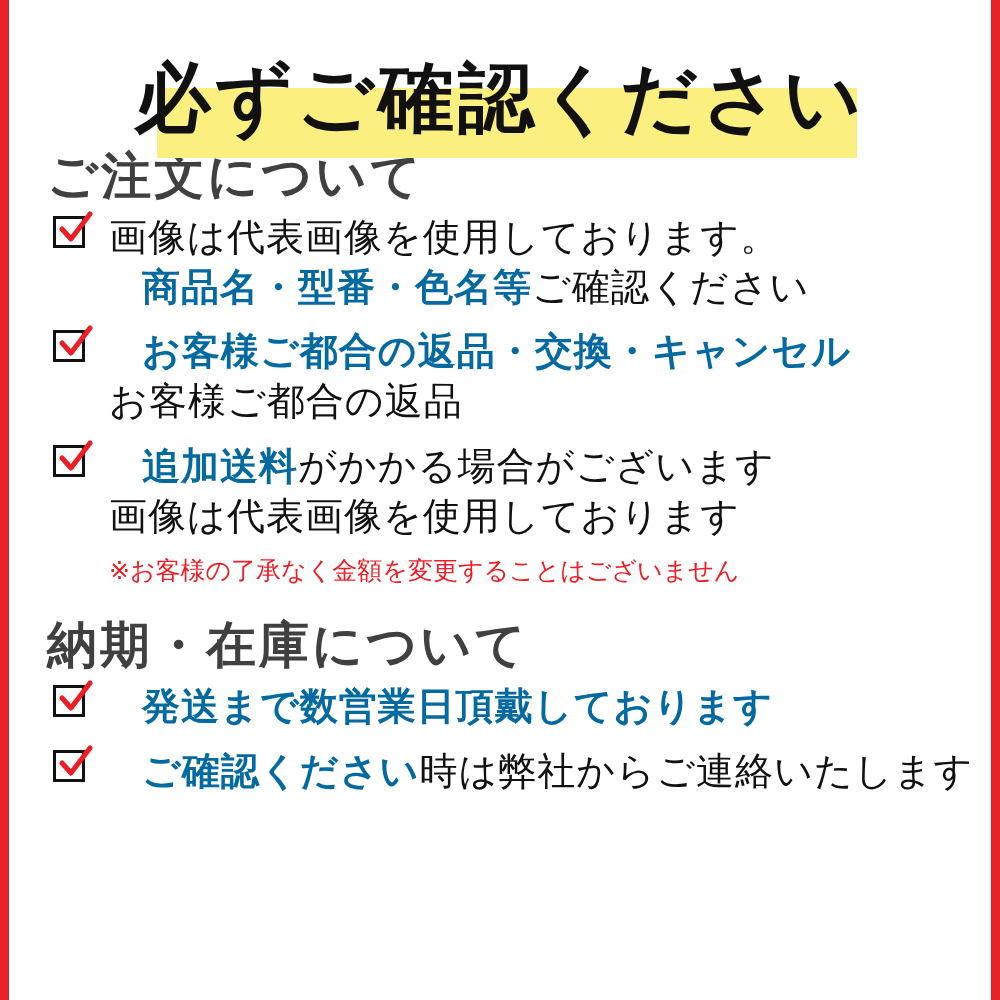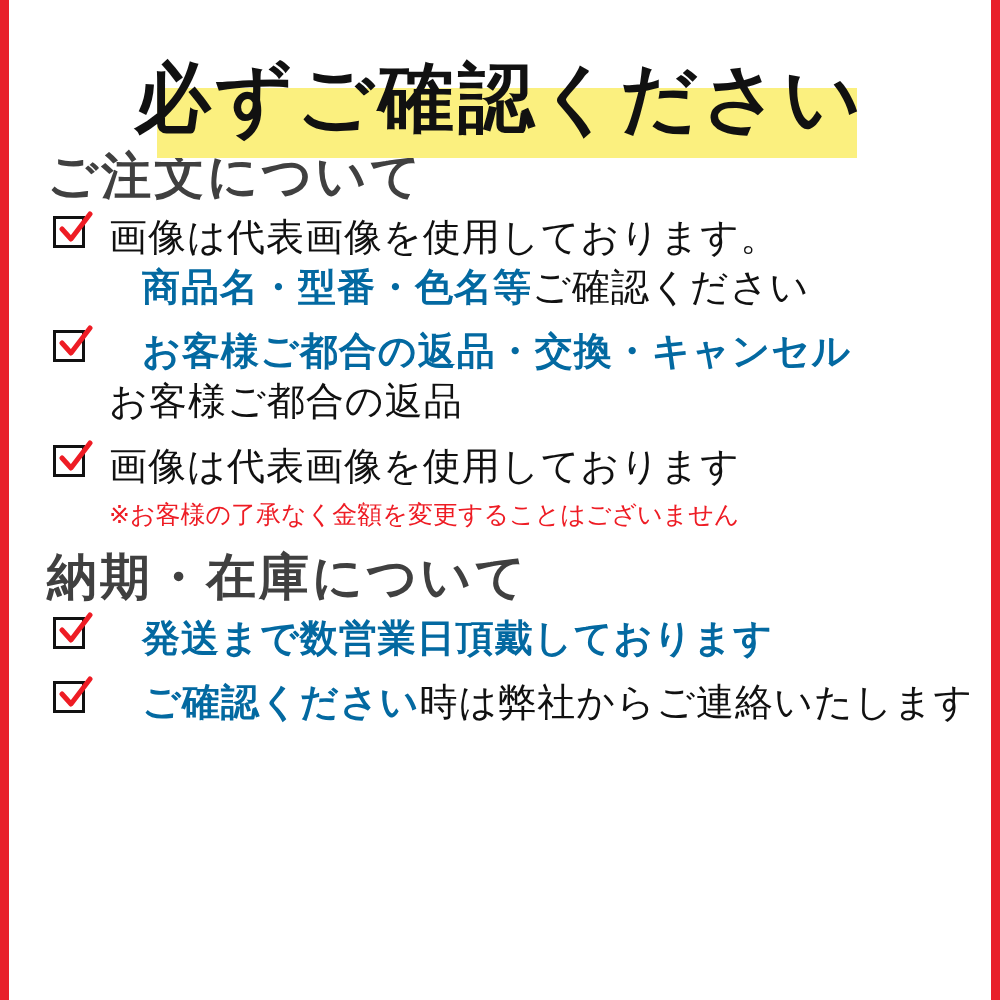--- a/index.html
+++ b/index.html
@@ -73,21 +73,21 @@
   .section-heading {
     font-family: "DejaVu Serif", "Liberation Serif", serif;
     font-weight: bold;
     font-size: 50px;
     letter-spacing: 3px;
     color: #404040;
     margin: 0 0 6px 38px;
     line-height: 1.2;
   }
   .section-heading.second {
-    margin-top: 16px;
+    margin-top: 28px;
   }
 
   
   .item {
     position: relative;
     margin: 0 0 14px 44px;
     padding-left: 56px;
   }
   .check {
     position: absolute;
@@ -126,21 +126,21 @@
     margin-left: 33px;
   }
   .seg { display: inline; }
   .seg.black { color: #111111; font-weight: normal; }
   .note {
     font-family: "DejaVu Sans", "Liberation Sans", sans-serif;
     font-size: 25px;
     color: #ee1c24;
     letter-spacing: 0px;
     line-height: 1.3;
-    margin-top: 8px;
+    margin-top: 14px;
     white-space: nowrap;
   }
 </style>
 </head>
 <body>
 
 <div class="page">
   <div class="edge edge-left"></div>
   <div class="edge edge-right"></div>
 
@@ -173,20 +173,21 @@
           <div class="line"><span class="seg red">お客様ご都合の返品・交換・キャンセル</span></div>
           <div class="line"><span class="seg black">お客様ご都合の返品</span></div>
         </div>
         <div class="item">
           <span class="check">
             <span class="box"></span>
             <span class="tick"><svg viewBox="0 0 36 36" width="36" height="36" aria-hidden="true">
                 <path d="M5 18 L14 28 L33 3" fill="none" stroke="#ee1c24" stroke-width="5" stroke-linecap="round" stroke-linejoin="round"></path>
               </svg></span>
           </span>
+          <div class="line"><span class="seg red">追加送料</span><span class="seg black">がかかる場合がございます</span></div>
           <div class="line"><span class="seg black">画像は代表画像を使用しております</span></div>
           <div class="note">※お客様の了承なく金額を変更することはございません</div>
         </div>
         <div class="section-heading second">納期・在庫について</div>
         <div class="item">
           <span class="check">
             <span class="box"></span>
             <span class="tick"><svg viewBox="0 0 36 36" width="36" height="36" aria-hidden="true">
                 <path d="M5 18 L14 28 L33 3" fill="none" stroke="#ee1c24" stroke-width="5" stroke-linecap="round" stroke-linejoin="round"></path>
               </svg></span>

